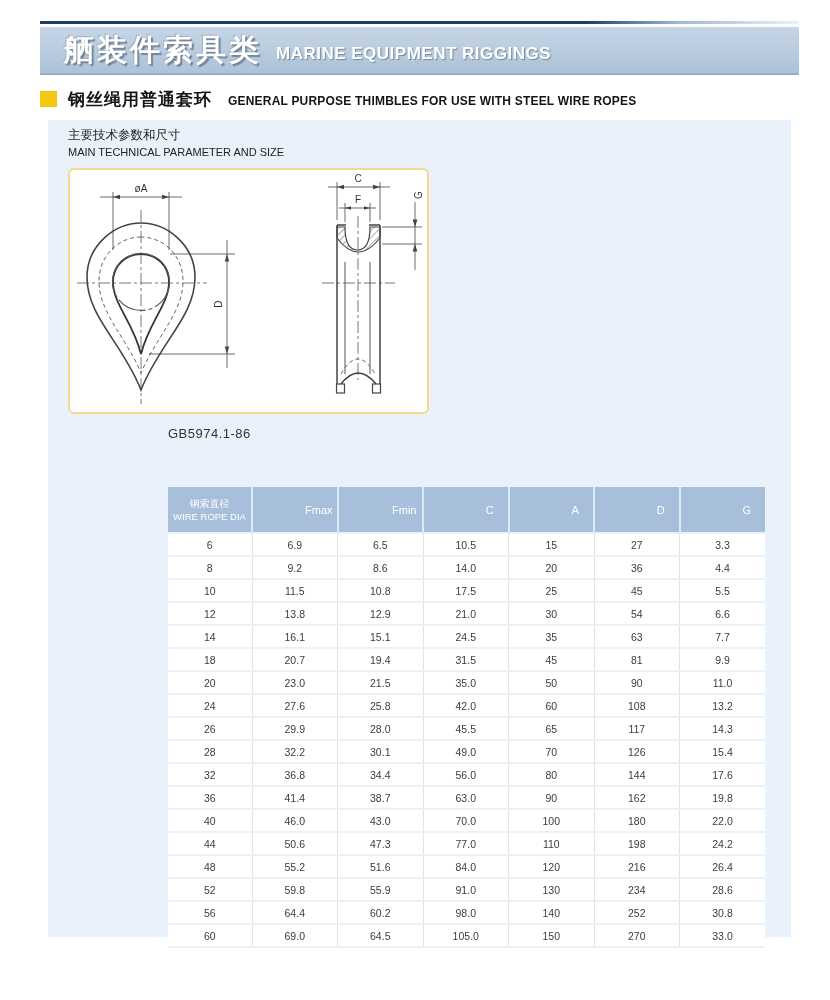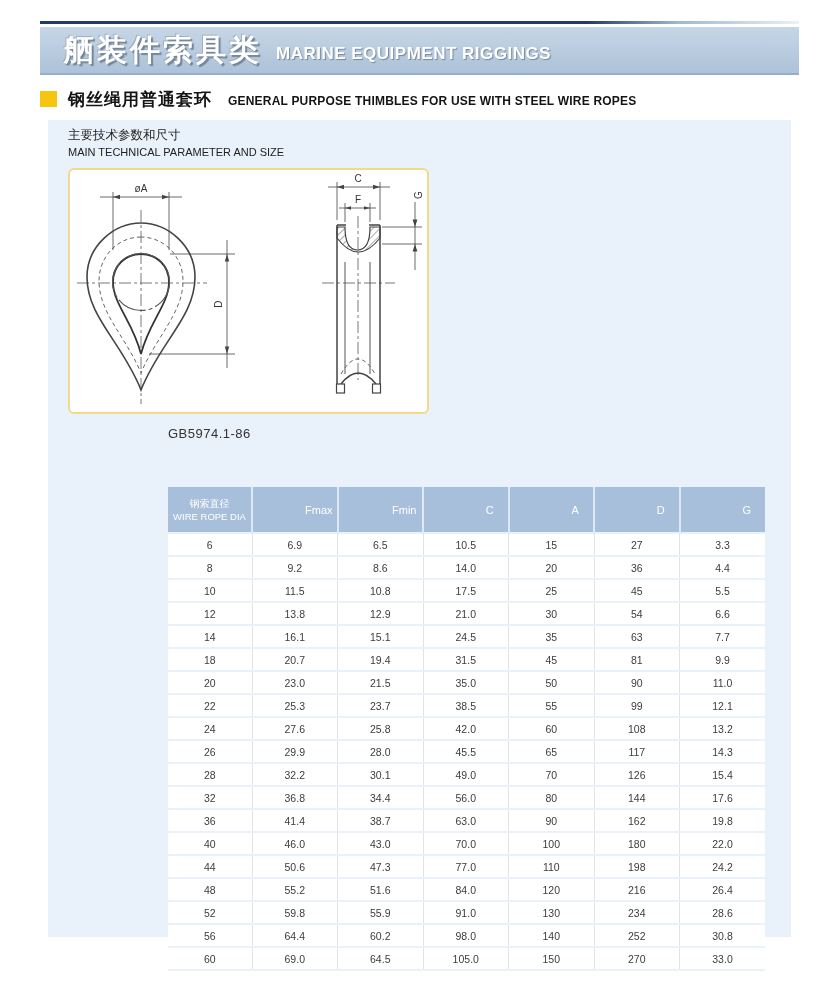--- a/index.html
+++ b/index.html
@@ -220,29 +220,20 @@
           <tr>
             <td>20</td>
             <td>23.0</td>
             <td>21.5</td>
             <td>35.0</td>
             <td>50</td>
             <td>90</td>
             <td>11.0</td>
           </tr>
           <tr>
-            <td>22</td>
-            <td>25.3</td>
-            <td>23.7</td>
-            <td>38.5</td>
-            <td>55</td>
-            <td>99</td>
-            <td>12.1</td>
-          </tr>
-          <tr>
             <td>24</td>
             <td>27.6</td>
             <td>25.8</td>
             <td>42.0</td>
             <td>60</td>
             <td>108</td>
             <td>13.2</td>
           </tr>
           <tr>
             <td>26</td>

